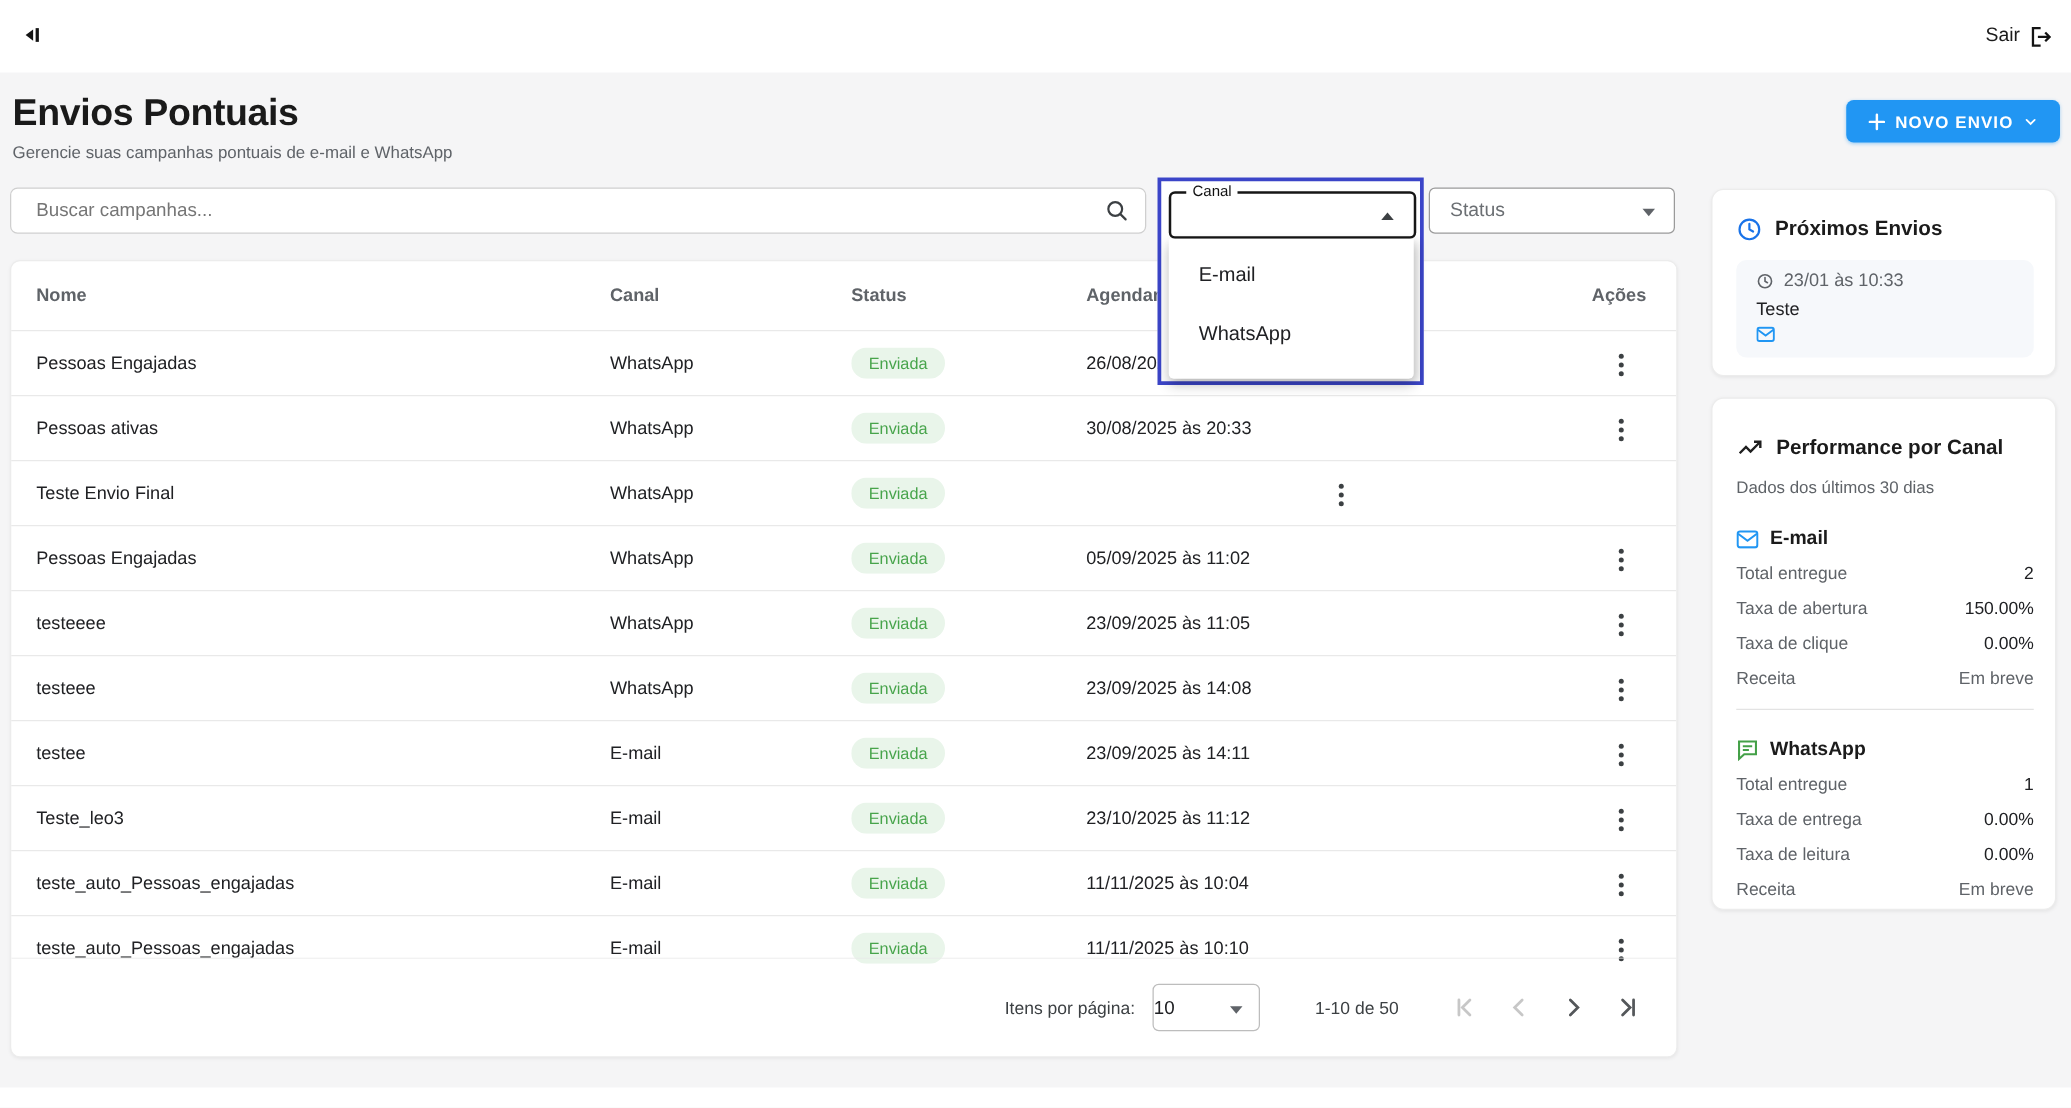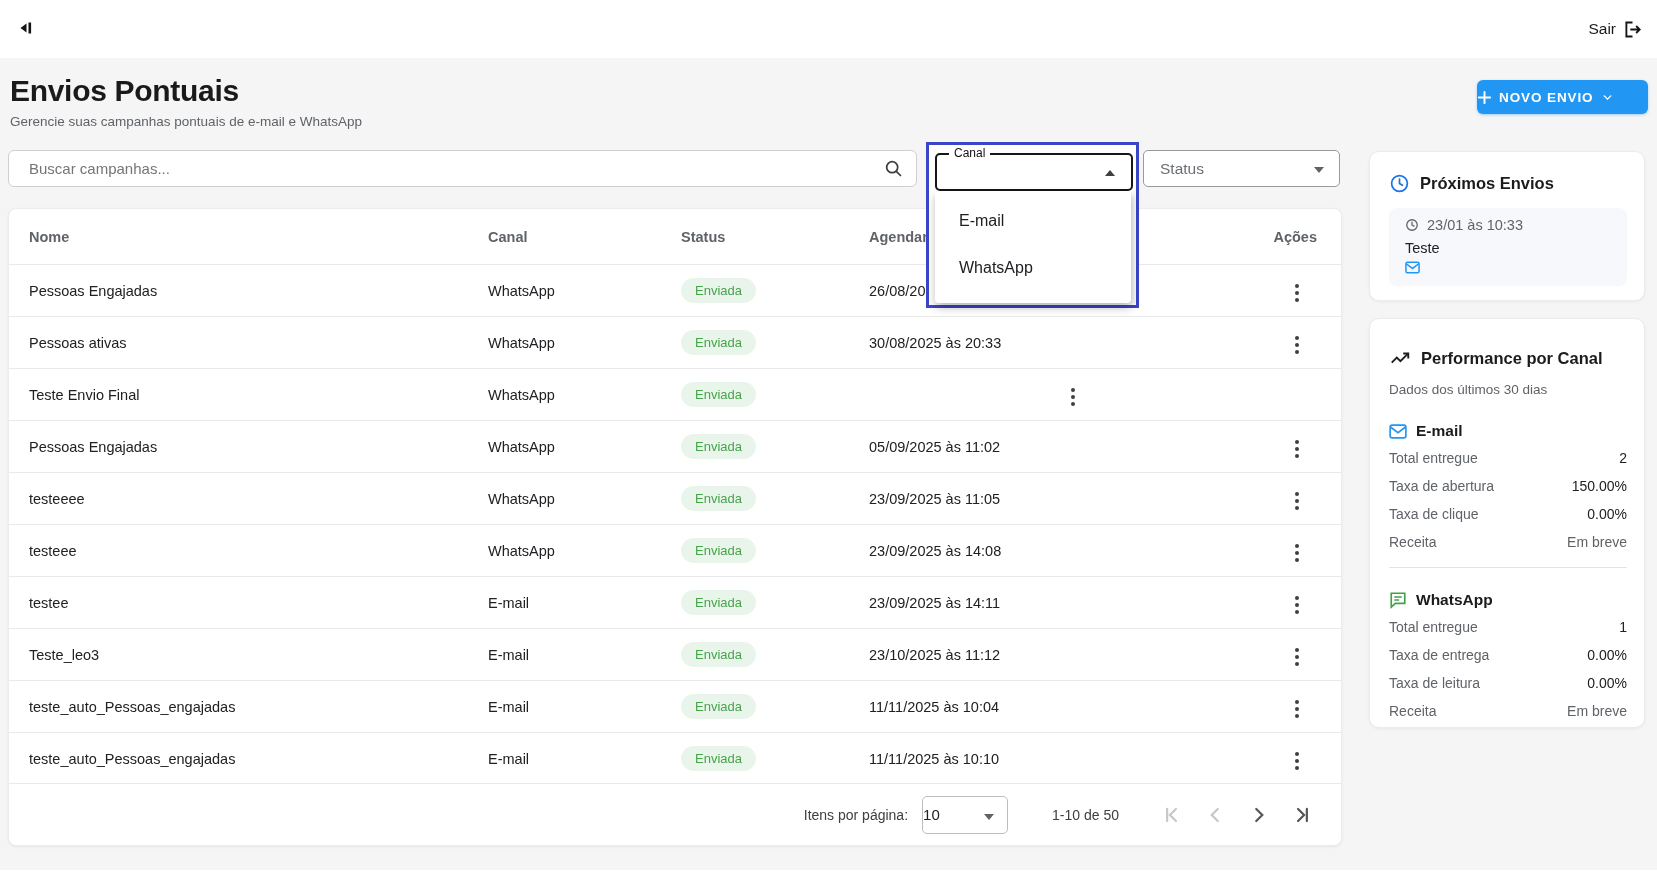--- a/index.html
+++ b/index.html
@@ -13,21 +13,21 @@
   
   .topbar { position:absolute; left:0; top:0; width:1657px; height:58px; background:#fff; z-index:5; }
   .collapse-btn { position:absolute; left:12px; top:13px; width:30px; height:30px; background:none; border:none; cursor:pointer; display:flex; align-items:center; justify-content:center; }
   .logout { position:absolute; right:14px; top:0; height:58px; display:flex; align-items:center; gap:6px; cursor:pointer; }
   .logout span { font-size:15.5px; color:#1b1b1b; }
   
   .page-title { position:absolute; left:10px; top:74px; font-size:30px; font-weight:700; color:#1a1a1a; letter-spacing:-0.3px; }
   .page-subtitle { position:absolute; left:10px; top:114px; font-size:13.5px; color:#5f6368; }
   .new-btn { position:absolute; left:1477px; top:80px; width:171px; height:34px; border:none; border-radius:6px;
     background:#2196f3; color:#fff; font-family:inherit; font-size:13.5px; font-weight:700; letter-spacing:0.9px;
-    display:flex; align-items:center; gap:7px; cursor:pointer; box-shadow:0 1px 3px rgba(33,150,243,.4); }
+    display:flex; align-items:center; justify-content:center; gap:7px; cursor:pointer; box-shadow:0 1px 3px rgba(33,150,243,.4); }
   
   .search-wrap { position:absolute; left:8px; top:150px; width:909px; height:37px; }
   .search-wrap input { width:100%; height:100%; border:1px solid #cfcfcf; border-radius:6px; background:#fff;
     padding:0 44px 0 20px; font-family:inherit; font-size:15px; color:#202124; outline:none; }
   .search-wrap input::placeholder { color:#757575; }
   .search-icon { position:absolute; right:13px; top:8px; }
   .status-select { position:absolute; left:1143px; top:150px; width:197px; height:37px; background:#fff;
     border:1px solid #9a9a9a; border-radius:5px; display:flex; align-items:center; padding:0 16px; cursor:pointer; }
   .status-select span { font-size:15.5px; color:#6b6f73; }
   .arrow-down { position:absolute; right:15px; top:16px; width:0; height:0;
@@ -39,21 +39,21 @@
     height:52px; padding:0 24px 0 20px; border-top:1px solid #e9e9e9; }
   .t-head { height:55px; border-top:none; }
   .t-head .hcell { font-size:14.5px; font-weight:600; color:#5f6368; }
   .t-head .hcell:last-child { justify-self:end; }
   .cell { font-size:14.5px; color:#202124; white-space:nowrap; overflow:hidden; }
   .badge { display:inline-block; background:#e9f5ea; color:#47a44b; font-size:13px; padding:5px 14px; border-radius:13px; }
   .kebab-wrap { justify-self:center; }
   .kebab { display:inline-flex; flex-direction:column; gap:3px; padding:6px 8px; cursor:pointer; }
   .kebab i { width:4px; height:4px; border-radius:50%; background:#3c4043; }
   
-  .pagebar { position:absolute; left:0; bottom:0; width:100%; height:62px; border-top:1px solid #e9e9e9;
+  .pagebar { position:absolute; left:0; bottom:0; width:100%; height:79px; border-top:1px solid #e9e9e9;
     display:flex; align-items:center; justify-content:flex-end; padding-right:26px; gap:0; border-radius:0 0 8px 8px; }
   .pp-label { font-size:14px; color:#3c4043; margin-right:14px; }
   .pp-select { position:relative; width:86px; height:38px; border:1px solid #bdbdbd; border-radius:5px;
     display:flex; align-items:center; cursor:pointer; margin-right:44px; background:#fff; }
   .pp-select span { font-size:15px; color:#202124; }
   .pp-select .arrow-down { right:13px; top:17px; border-top-color:#5f6368; }
   .pp-range { font-size:14px; color:#3c4043; margin-right:40px; }
   .nav-btn { background:none; border:none; width:24px; height:24px; margin-right:20px; cursor:pointer; display:flex; align-items:center; justify-content:center; }
   .nav-btn:last-child { margin-right:0; }
   

